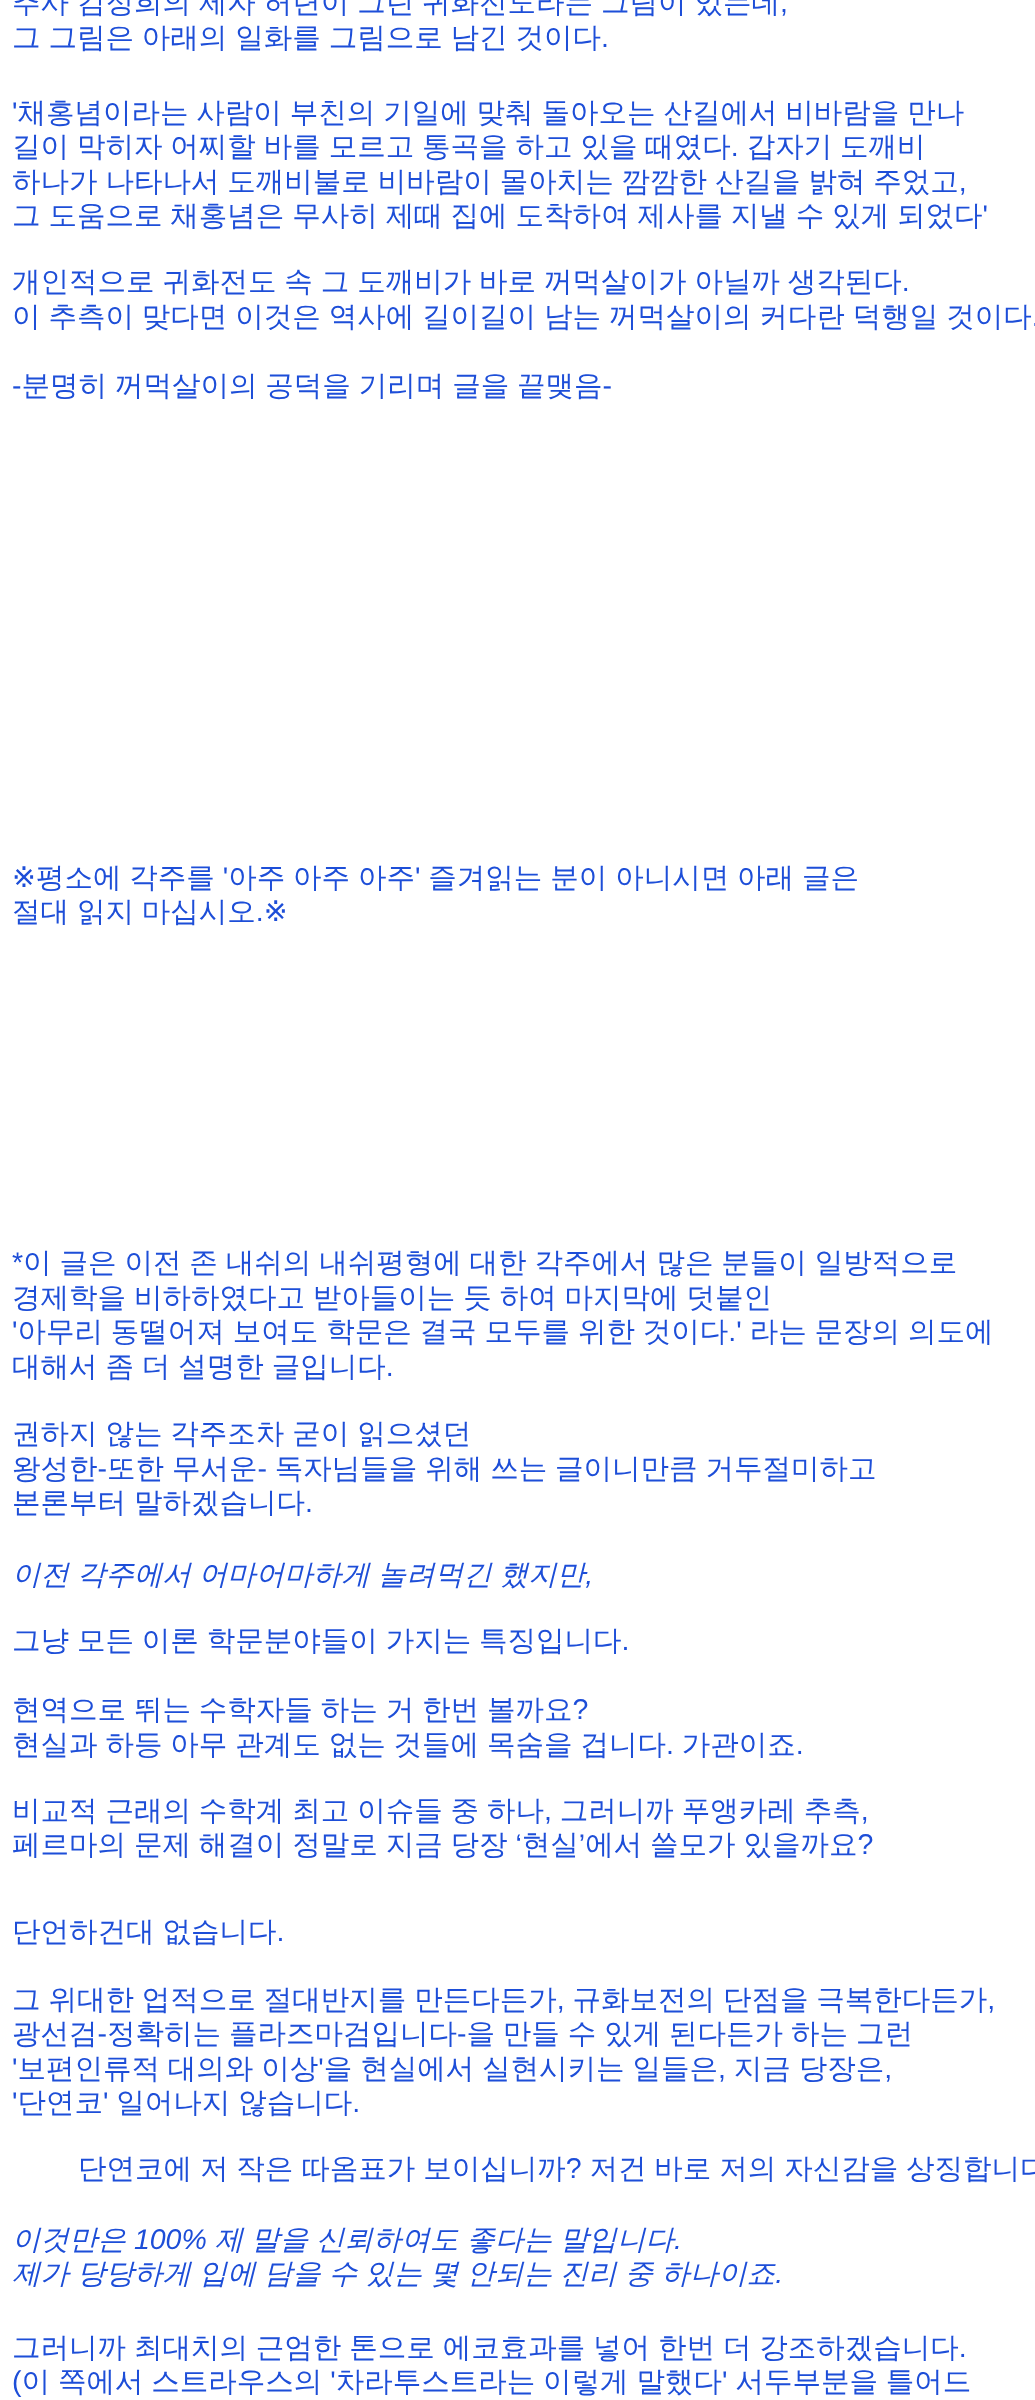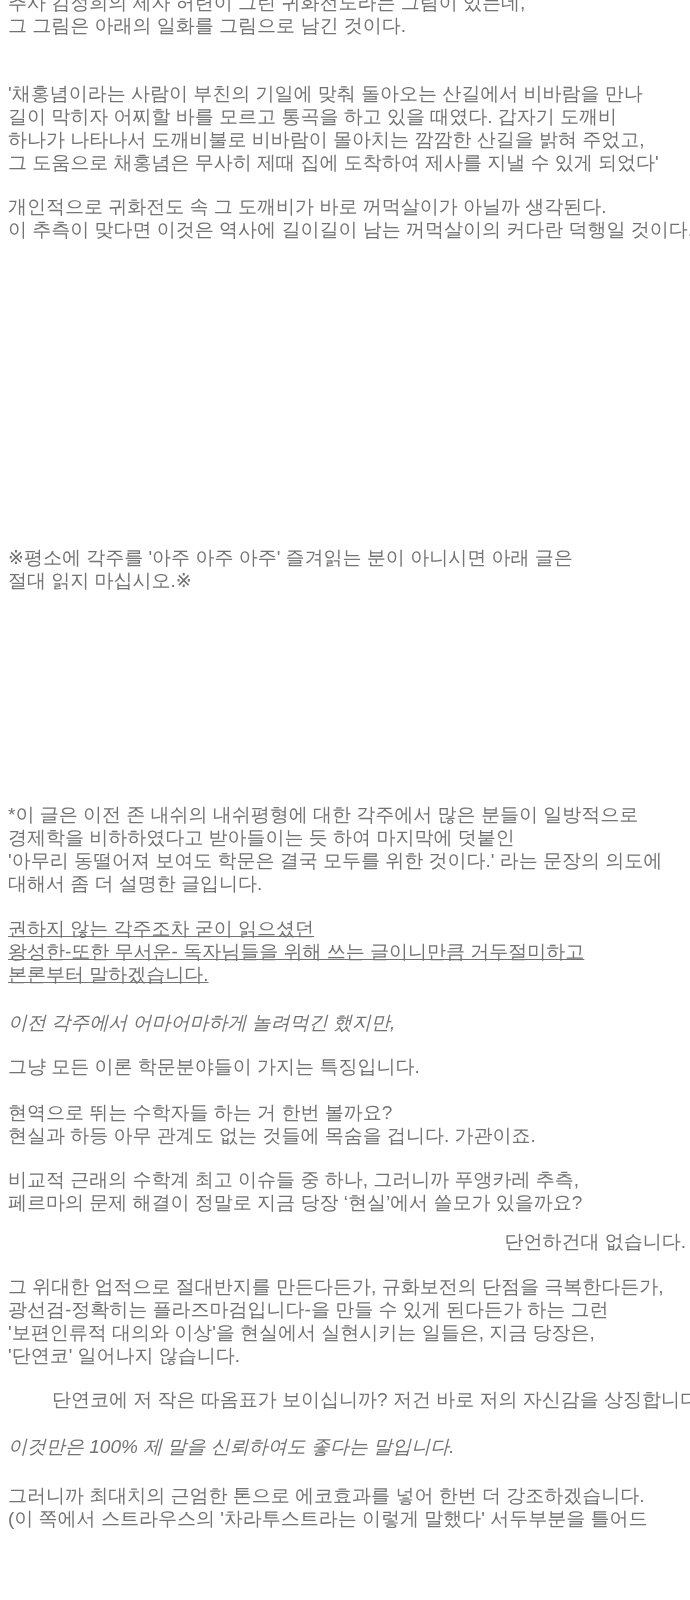--- a/index.html
+++ b/index.html
@@ -6,50 +6,50 @@
     margin: 0;
     padding: 0;
     background: #ffffff;
   }
   .page {
     position: relative;
     width: 690px;
     height: 1600px;
     overflow: hidden;
     background: #ffffff;
-    color: #737373;
+    color: #1d4ed8;
     font-family: "Liberation Sans", "DejaVu Sans", sans-serif;
     font-size: 19px;
     line-height: 23px;
     padding-left: 8px;
     padding-right: 4px;
     box-sizing: border-box;
   }
   .para {
     margin: 0;
   }
   .line {
     white-space: nowrap;
     height: 23px;
   }
   .center {
   }
   
   .p1  { margin-top: -9px; }
-  .p2  { margin-top: 45px; }
+  .p2  { margin-top: 27px; }
   .p3  { margin-top: 21px; }
   .p4  { margin-top: 23px; }
   .p5  { margin-top: 305px; }
   .p6  { margin-top: 211px; }
-  .p7  { margin-top: 22px; text-decoration: underline; }
+  .p7  { margin-top: 22px; }
   .p8  { margin-top: 25px; font-style: italic; }
   .p9  { margin-top: 21px; }
   .p10 { margin-top: 23px; }
   .p11 { margin-top: 21px; }
-  .p12 { margin-top: 16px; text-align: right; }
+  .p12 { margin-top: 35px; }
   .p13 { margin-top: 22px; }
   .p14 { margin-top: 21px; margin-left: 44px; }
   .p15 { margin-top: 24px; font-style: italic; }
   .p16 { margin-top: 26px; }
 </style>
 </head>
 <body>
 
 <div class="page">
 
@@ -63,20 +63,23 @@
     <div class="line">길이 막히자 어찌할 바를 모르고 통곡을 하고 있을 때였다. 갑자기 도깨비</div>
     <div class="line">하나가 나타나서 도깨비불로 비바람이 몰아치는 깜깜한 산길을 밝혀 주었고,</div>
     <div class="line">그 도움으로 채홍념은 무사히 제때 집에 도착하여 제사를 지낼 수 있게 되었다'</div>
   </div>
 
   <div class="para p3">
     <div class="line">개인적으로 귀화전도 속 그 도깨비가 바로 꺼먹살이가 아닐까 생각된다.</div>
     <div class="line">이 추측이 맞다면 이것은 역사에 길이길이 남는 꺼먹살이의 커다란 덕행일 것이다.</div>
   </div>
 
+  <div class="para p4">
+    <div class="line">-분명히 꺼먹살이의 공덕을 기리며 글을 끝맺음-</div>
+  </div>
 
   <div class="para p5 center">
     <div class="line">※평소에 각주를 '아주 아주 아주' 즐겨읽는 분이 아니시면 아래 글은</div>
     <div class="line">절대 읽지 마십시오.※</div>
   </div>
 
   <div class="para p6">
     <div class="line">*이 글은 이전 존 내쉬의 내쉬평형에 대한 각주에서 많은 분들이 일방적으로</div>
     <div class="line">경제학을 비하하였다고 받아들이는 듯 하여 마지막에 덧붙인</div>
     <div class="line">'아무리 동떨어져 보여도 학문은 결국 모두를 위한 것이다.' 라는 문장의 의도에</div>
@@ -117,20 +120,21 @@
     <div class="line">'보편인류적 대의와 이상'을 현실에서 실현시키는 일들은, 지금 당장은,</div>
     <div class="line">'단연코' 일어나지 않습니다.</div>
   </div>
 
   <div class="para p14">
     <div class="line">단연코에 저 작은 따옴표가 보이십니까? 저건 바로 저의 자신감을 상징합니다.</div>
   </div>
 
   <div class="para p15">
     <div class="line">이것만은 100% 제 말을 신뢰하여도 좋다는 말입니다.</div>
+    <div class="line">제가 당당하게 입에 담을 수 있는 몇 안되는 진리 중 하나이죠.</div>
   </div>
 
   <div class="para p16">
     <div class="line">그러니까 최대치의 근엄한 톤으로 에코효과를 넣어 한번 더 강조하겠습니다.</div>
     <div class="line">(이 쪽에서 스트라우스의 '차라투스트라는 이렇게 말했다' 서두부분을 틀어드</div>
   </div>
 
 </div>
 
 </body></html>

